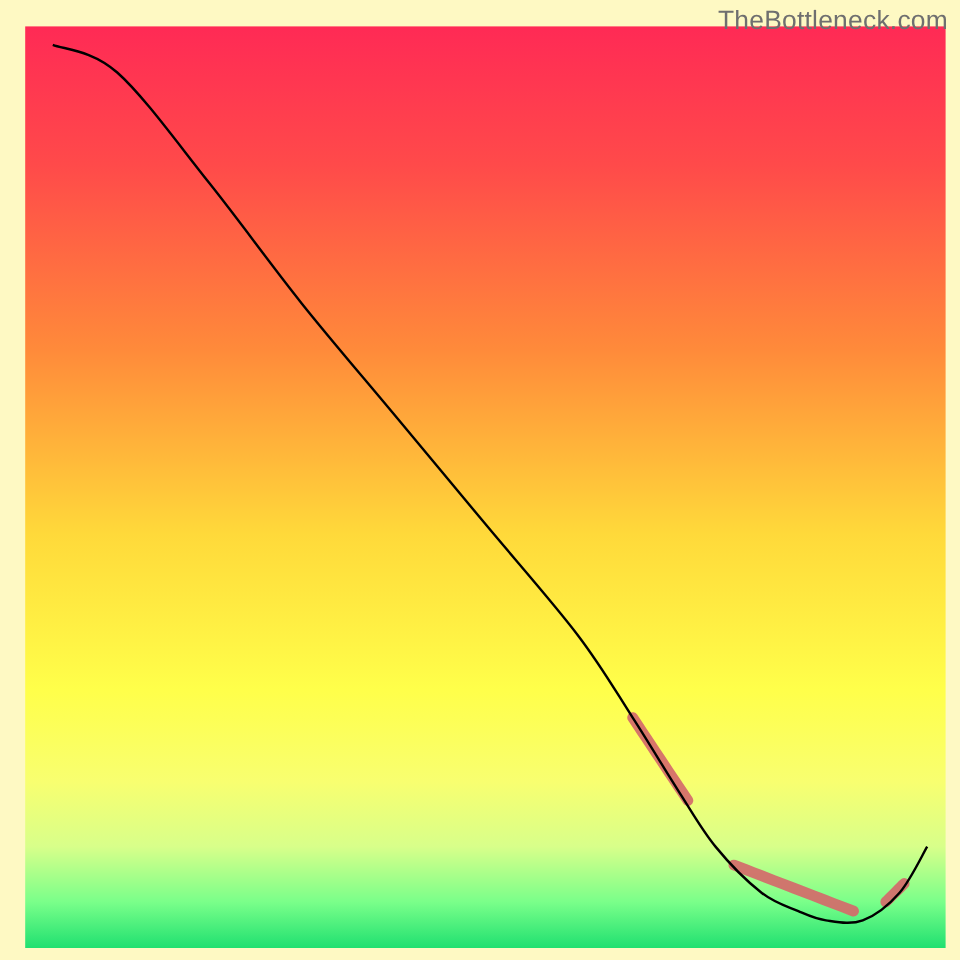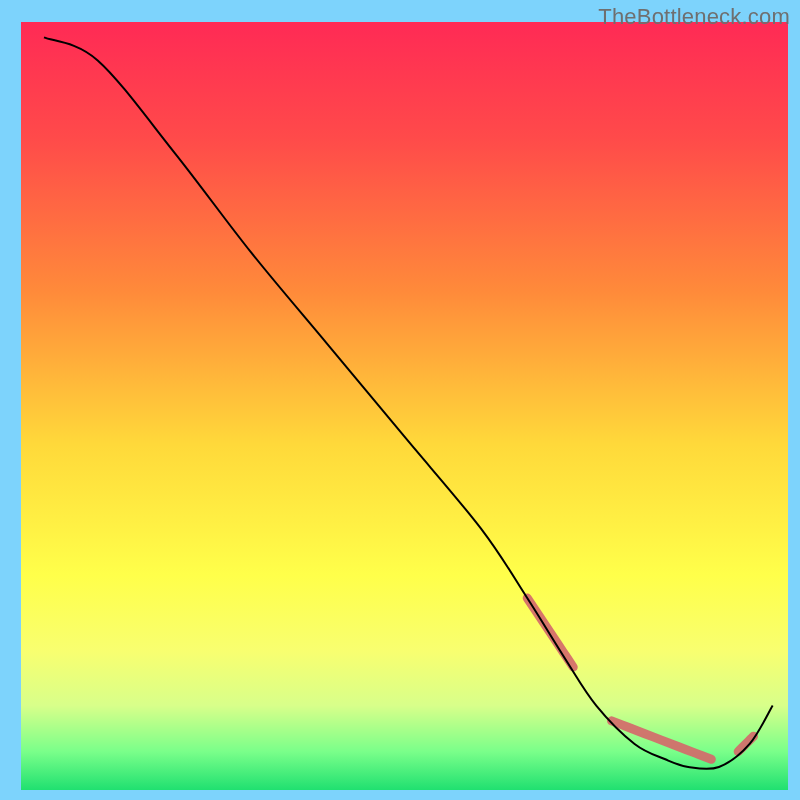--- a/index.html
+++ b/index.html
@@ -1,21 +1,21 @@
 <!DOCTYPE html>
 <html><head>
 <meta charset="utf-8">
 <style>
   * { margin: 0; padding: 0; box-sizing: border-box; }
   html, body { width: 800px; height: 800px; background: #000; overflow: hidden; }
   .stage {
     position: relative;
     width: 800px;
     height: 800px;
-    background: #7dd3fc;
+    background: #fef9c3;
   }
   .watermark {
     position: absolute;
     top: 4px;
     right: 10px;
     font-family: Arial, Helvetica, sans-serif;
     font-size: 22px;
     font-weight: 400;
     color: #6f6f6f;
     letter-spacing: 0.2px;

